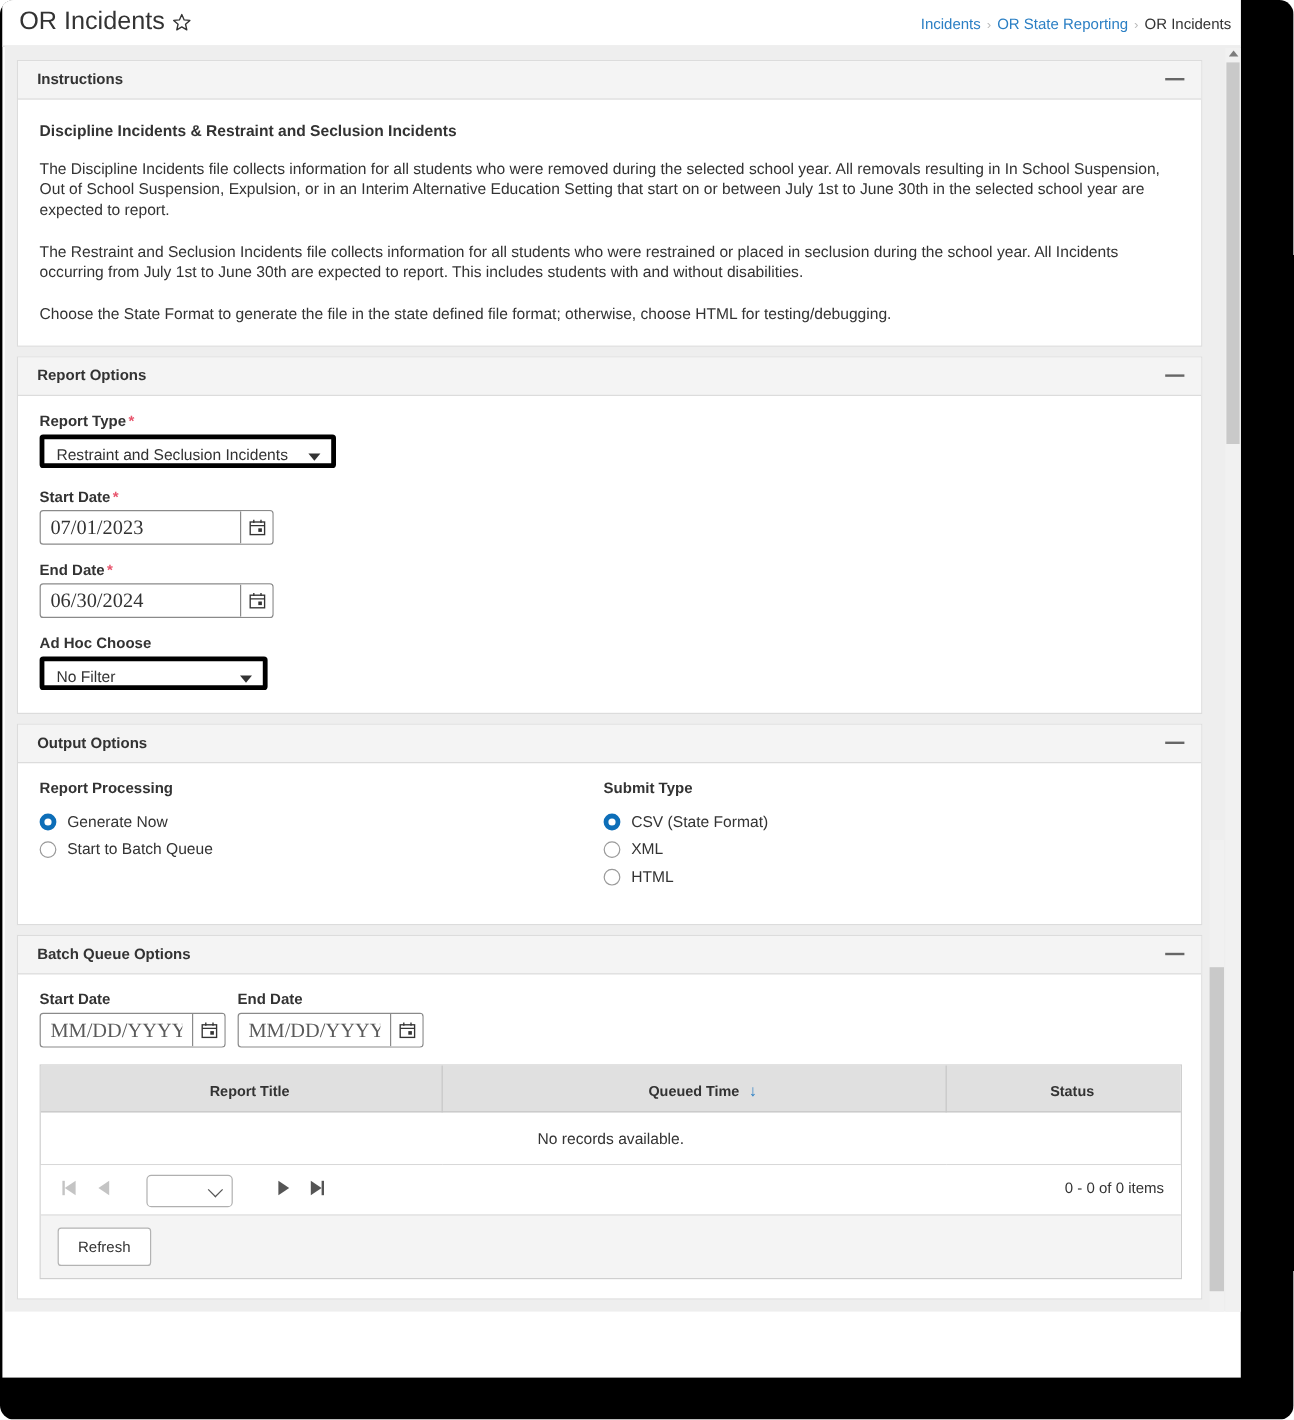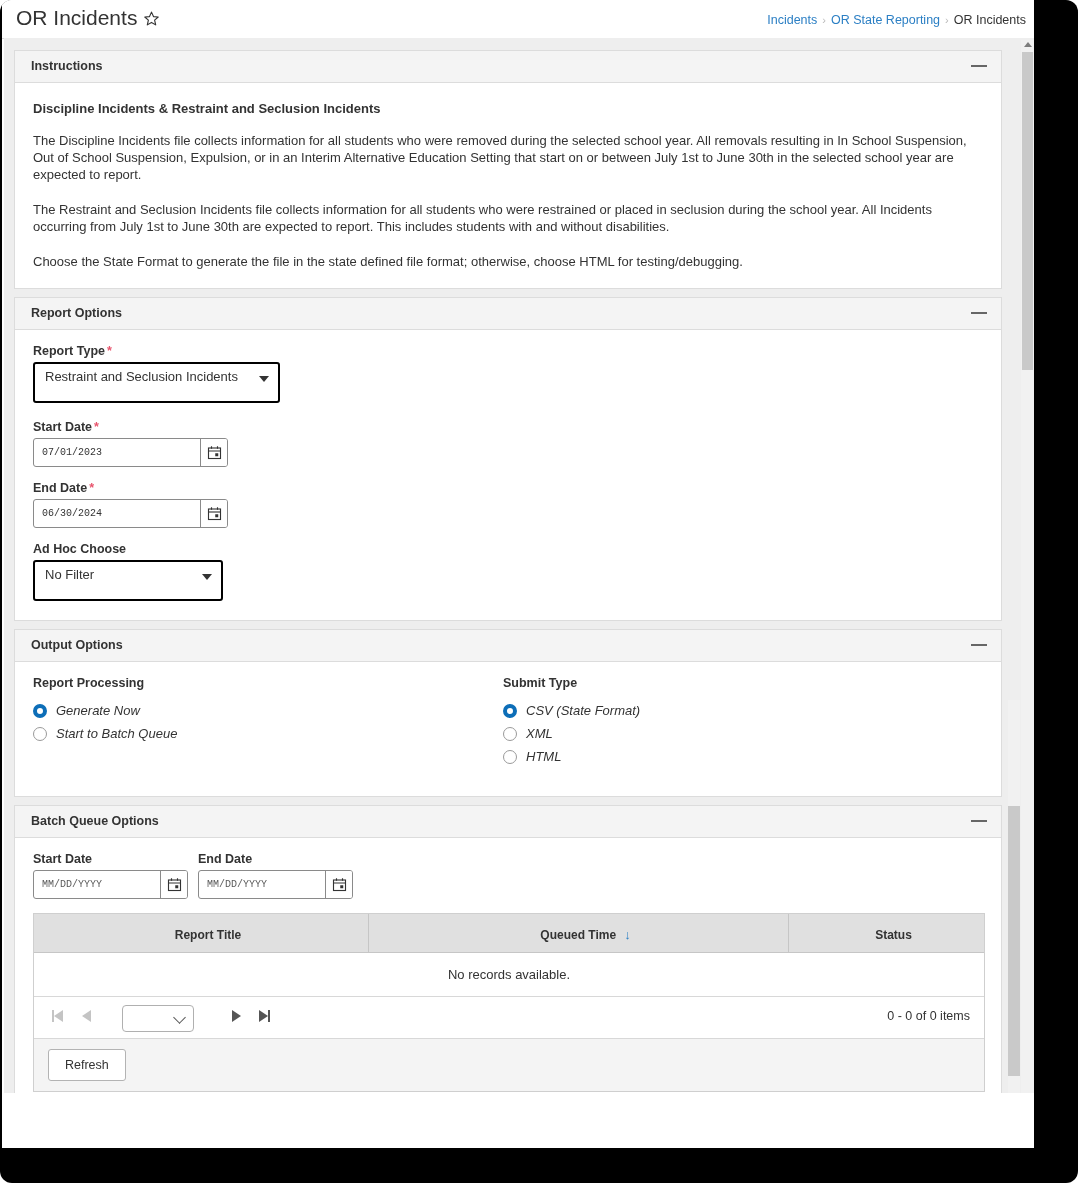--- a/index.html
+++ b/index.html
@@ -200,22 +200,22 @@
     color: #e8556d;
     font-weight: bold;
     margin-left: 2px;
   }
   .field-block { margin-bottom: 14px; }
   .field-block:last-child { margin-bottom: 0; }
 
   .select-box {
     position: relative;
     display: inline-block;
-    height: 41px;
-    border: 2px solid #000000;
+    height: 28px;
+    border: 4px solid #000000;
     border-radius: 3px;
     background: #ffffff;
     box-sizing: border-box;
     cursor: pointer;
   }
   .select-box .sel-text {
     position: absolute;
     left: 10px;
     top: 5px;
     font-size: 13px;
@@ -240,22 +240,22 @@
     border: 1px solid #8a8a8a;
     border-radius: 3px;
     background: #ffffff;
     box-sizing: border-box;
     overflow: hidden;
   }
   .date-input {
     border: 0;
     outline: 0;
     padding: 0 8px;
-    font-family: Liberation Mono, monospace;
-    font-size: 10px;
+    font-family: Liberation Serif, serif;
+    font-size: 17px;
     color: #333333;
     background: transparent;
     width: 150px;
   }
   .date-input::placeholder { color: #5a5a5a; }
   .cal-btn {
     width: 26px;
     border-left: 1px solid #8a8a8a;
     background: #ffffff;
     display: flex;
@@ -273,21 +273,20 @@
     font-size: 12.5px;
     font-weight: bold;
     color: #333333;
     margin-bottom: 9px;
   }
   .radio-row {
     display: flex;
     align-items: center;
     height: 23px;
     cursor: pointer;
-    font-style: italic;
   }
   .radio {
     width: 14px;
     height: 14px;
     border-radius: 50%;
     border: 1.5px solid #9a9a9a;
     background: #ffffff;
     box-sizing: border-box;
     margin-right: 9px;
     flex: none;

